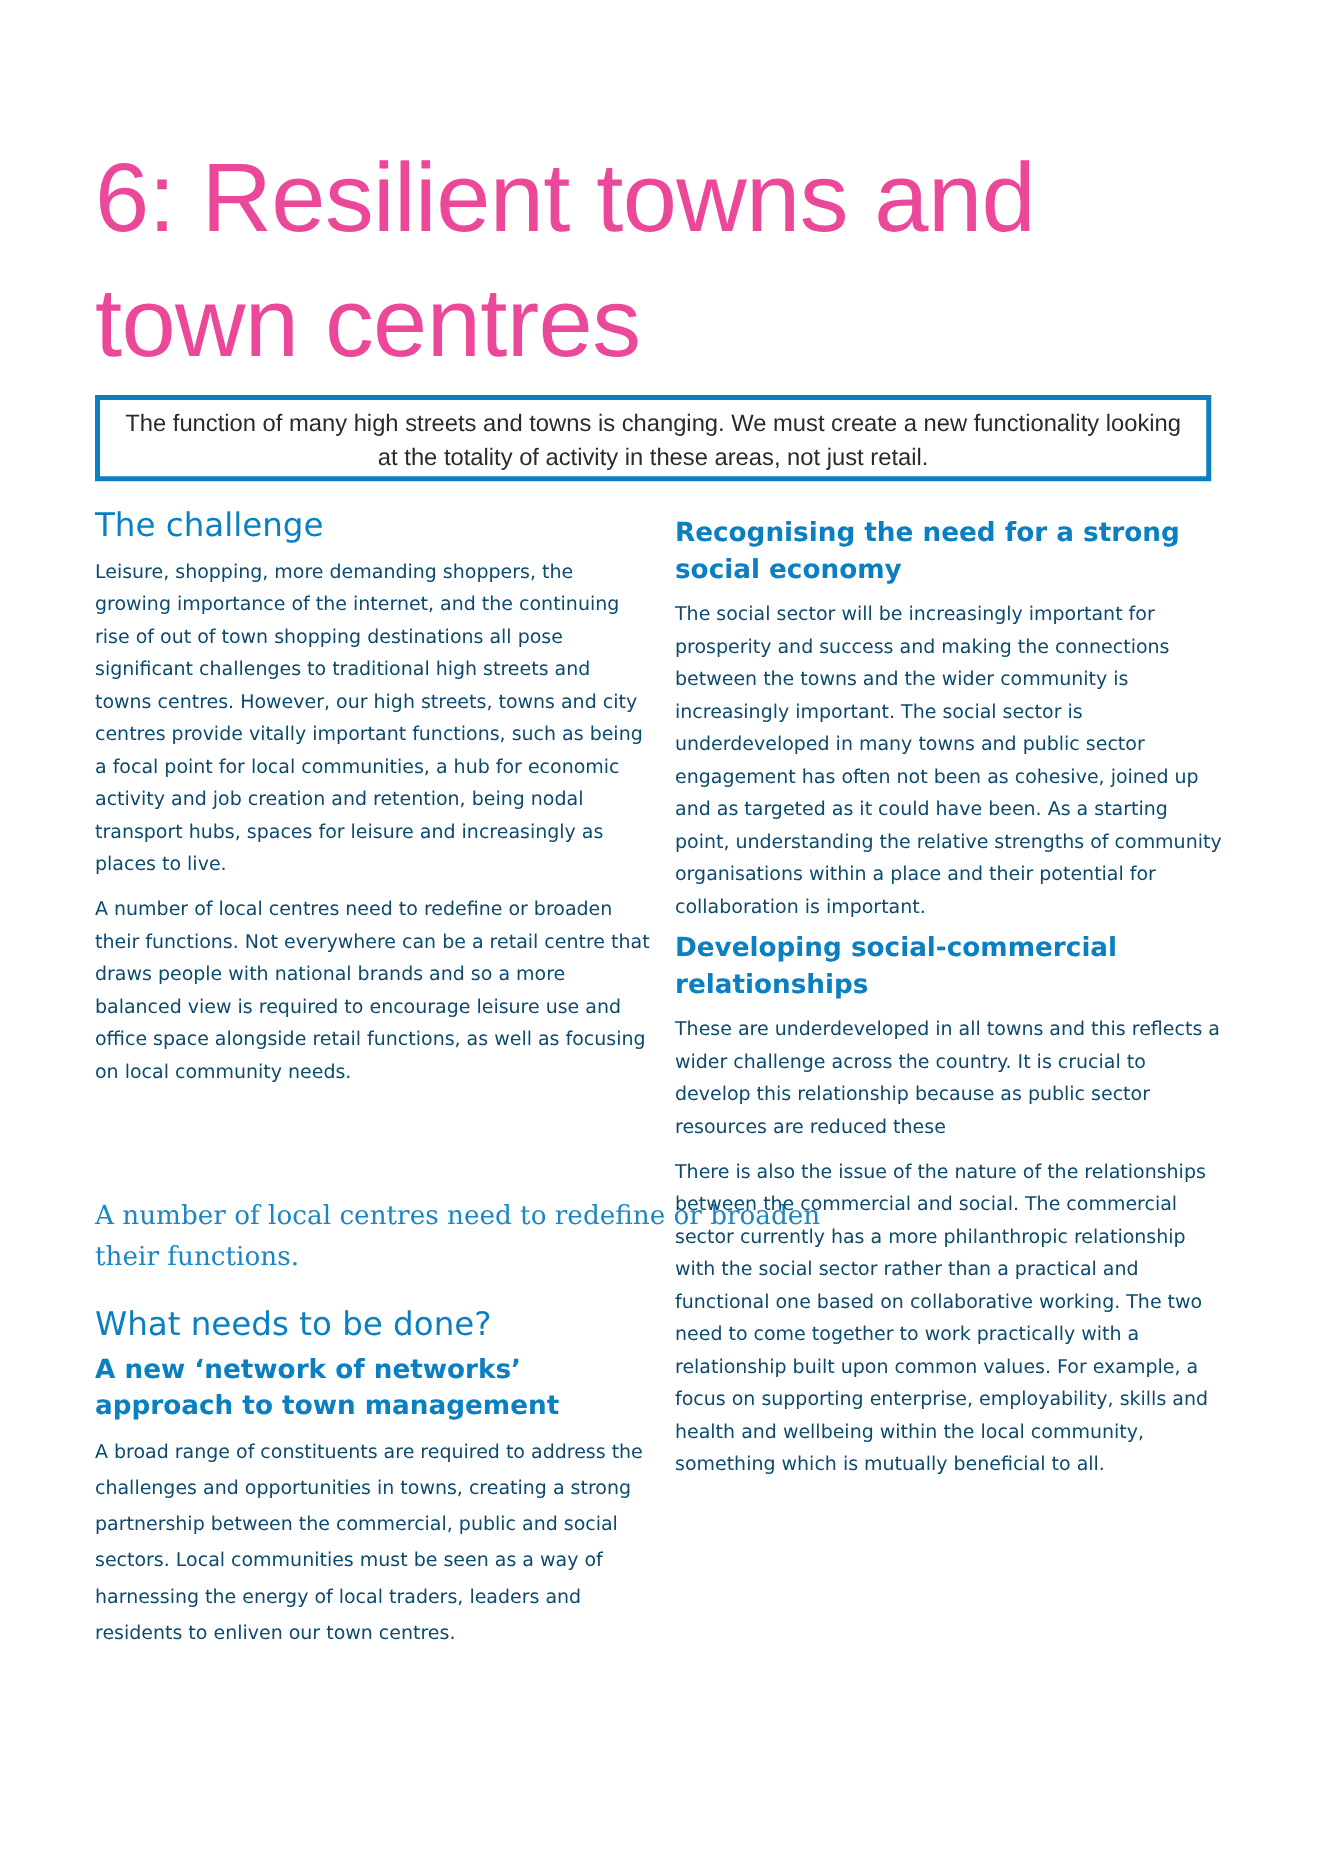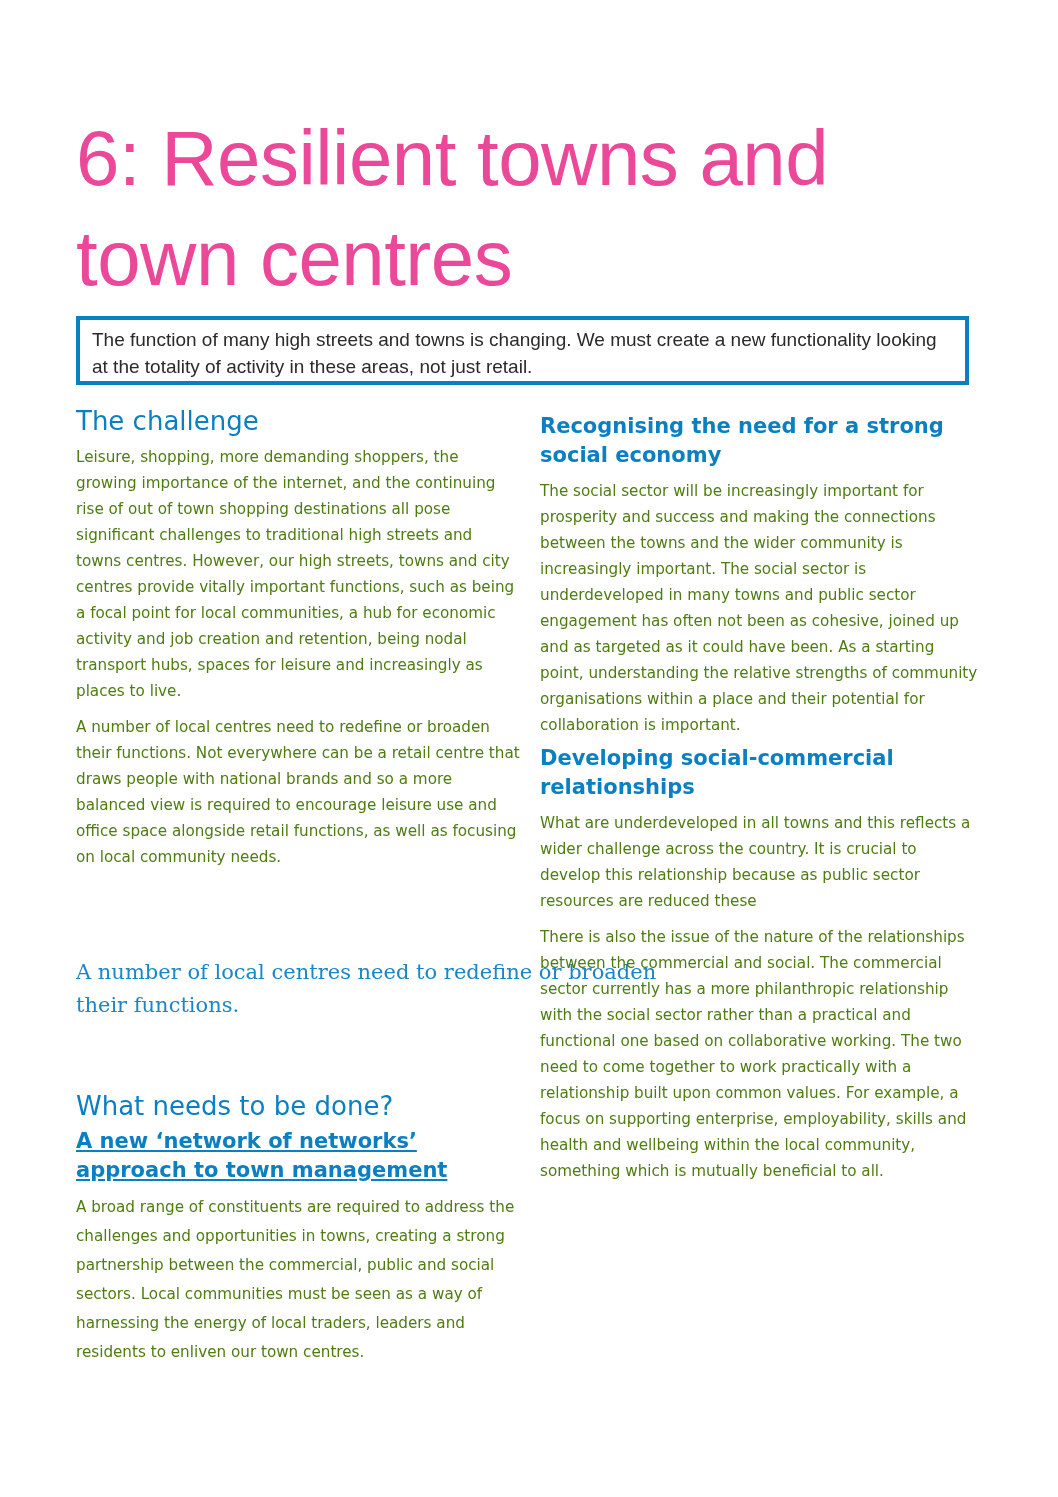--- a/index.html
+++ b/index.html
@@ -4,29 +4,29 @@
 <style>
   html, body { margin: 0; padding: 0; background: #ffffff; }
   body { width: 1058px; height: 1497px; position: relative; overflow: hidden;
          font-family: "DejaVu Sans", sans-serif; color: #333333; }
   .title { position: absolute; left: 76px; top: 108px; margin: 0;
            font-family: "Liberation Sans", sans-serif; font-weight: 400;
            font-size: 78px; line-height: 100px; color: #ec4899; letter-spacing: -0.5px; }
   .callout { position: absolute; left: 76px; top: 316px; width: 893px; height: 69px;
              border: 4px solid #0a7fc1; box-sizing: border-box; padding: 6px 12px; }
   .callout p { margin: 0; font-family: "Liberation Sans", sans-serif; font-size: 19px;
-               line-height: 27px; color: #2a2a2a; }
+               line-height: 27px; color: #2a2a2a; text-align: center; }
   .col { position: absolute; }
   .h2 { margin: 0; font-family: "DejaVu Sans", sans-serif; font-weight: 400;
         color: #0a7fc1; }
   .h2.big { font-size: 26px; line-height: 34px; }
   .h3 { margin: 0; font-family: "DejaVu Sans", sans-serif; font-weight: 700;
         color: #0a7fc1; font-size: 21px; line-height: 29px; }
   .body { margin: 0; font-family: "DejaVu Sans", sans-serif; font-size: 15.2px;
-          line-height: 26px; color: #4d7c0f; }
+          line-height: 26px; color: #0c4a6e; }
   .pull { position: absolute; left: 76px; top: 956px; width: 600px; margin: 0;
           font-family: "DejaVu Serif", serif; font-size: 21px; line-height: 33px; color: #1a86c4; }
   .wrap-float { float: left; width: 182px; height: 104px; }
 </style>
 </head>
 <body>
 
 <h1 class="title">
   <span>6: Resilient towns and</span><br>
   <span>town centres</span>
@@ -37,25 +37,25 @@
 </div>
 
 <div class="col" style="left:76px; top:404px; width:445px;">
   <h2 class="h2 big">The challenge</h2>
   <p class="body" style="margin-top:6px;">Leisure, shopping, more demanding shoppers, the growing importance of the internet, and the continuing rise of out of town shopping destinations all pose significant challenges to traditional high streets and towns centres. However, our high streets, towns and city centres provide vitally important functions, such as being a focal point for local communities, a hub for economic activity and job creation and retention, being nodal transport hubs, spaces for leisure and increasingly as places to live.</p>
   <p class="body" style="margin-top:10px;">A number of local centres need to redefine or broaden their functions. Not everywhere can be a retail centre that draws people with national brands and so a more balanced view is required to encourage leisure use and office space alongside retail functions, as well as focusing on local community needs.</p>
 </div>
 
 <p class="pull">A number of local centres need to redefine or broaden their functions.</p>
 
-<div class="col" style="left:76px; top:1089px; width:445px;">
+<div class="col" style="left:76px; top:1043px; width:445px;">
   <h2 class="h2 big">What needs to be done?</h2>
-  <h3 class="h3" style="margin-top:4px;text-decoration:underline;">A new ‘network of networks’ approach to town management</h3>
+  <h3 class="h3" style="margin-top:4px;">A new ‘network of networks’ approach to town management</h3>
   <p class="body" style="margin-top:8px; line-height:29px;">A broad range of constituents are required to address the challenges and opportunities in towns, creating a strong partnership between the commercial, public and social sectors. Local communities must be seen as a way of harnessing the energy of local traders, leaders and residents to enliven our town centres.</p>
 </div>
 
 <div class="col" style="left:540px; top:412px; width:440px;">
   <h3 class="h3">Recognising the need for a strong social economy</h3>
   <p class="body" style="margin-top:8px;">The social sector will be increasingly important for prosperity and success and making the connections between the towns and the wider community is increasingly important. The social sector is underdeveloped in many towns and public sector engagement has often not been as cohesive, joined up and as targeted as it could have been. As a starting point, understanding the relative strengths of community organisations within a place and their potential for collaboration is important.</p>
   <h3 class="h3" style="margin-top:6px;">Developing social-commercial relationships</h3>
-  <p class="body" style="margin-top:8px;">What are underdeveloped in all towns and this reflects a wider challenge across the country. It is crucial to develop this relationship because as public sector resources are reduced these</p>
+  <p class="body" style="margin-top:8px;">These are underdeveloped in all towns and this reflects a wider challenge across the country. It is crucial to develop this relationship because as public sector resources are reduced these</p>
   <p class="body" style="margin-top:10px;">There is also the issue of the nature of the relationships between the commercial and social. The commercial sector currently has a more philanthropic relationship with the social sector rather than a practical and functional one based on collaborative working. The two need to come together to work practically with a relationship built upon common values. For example, a focus on supporting enterprise, employability, skills and health and wellbeing within the local community, something which is mutually beneficial to all.</p>
 </div>
 
 </body></html>

